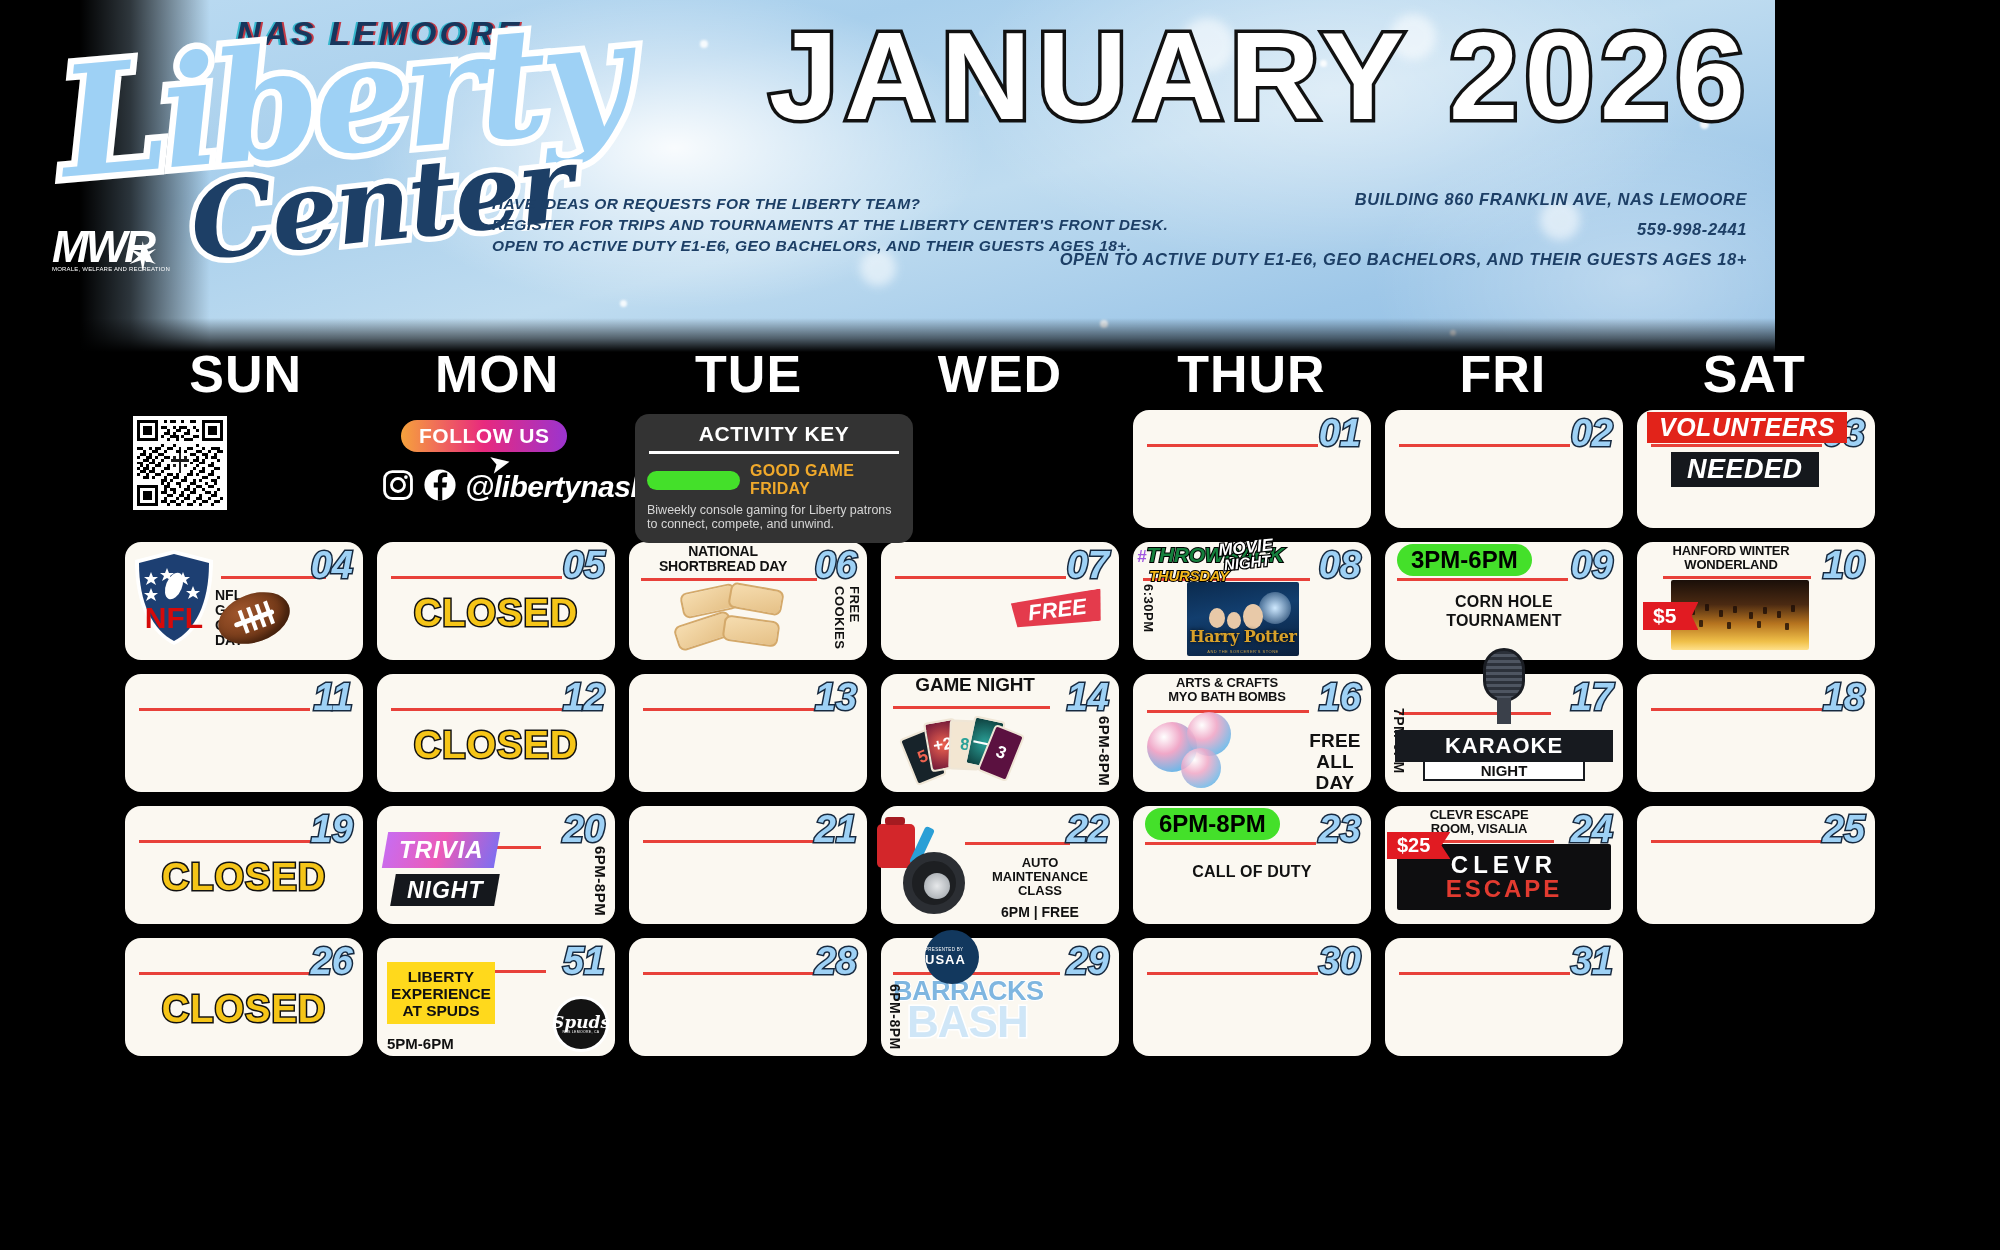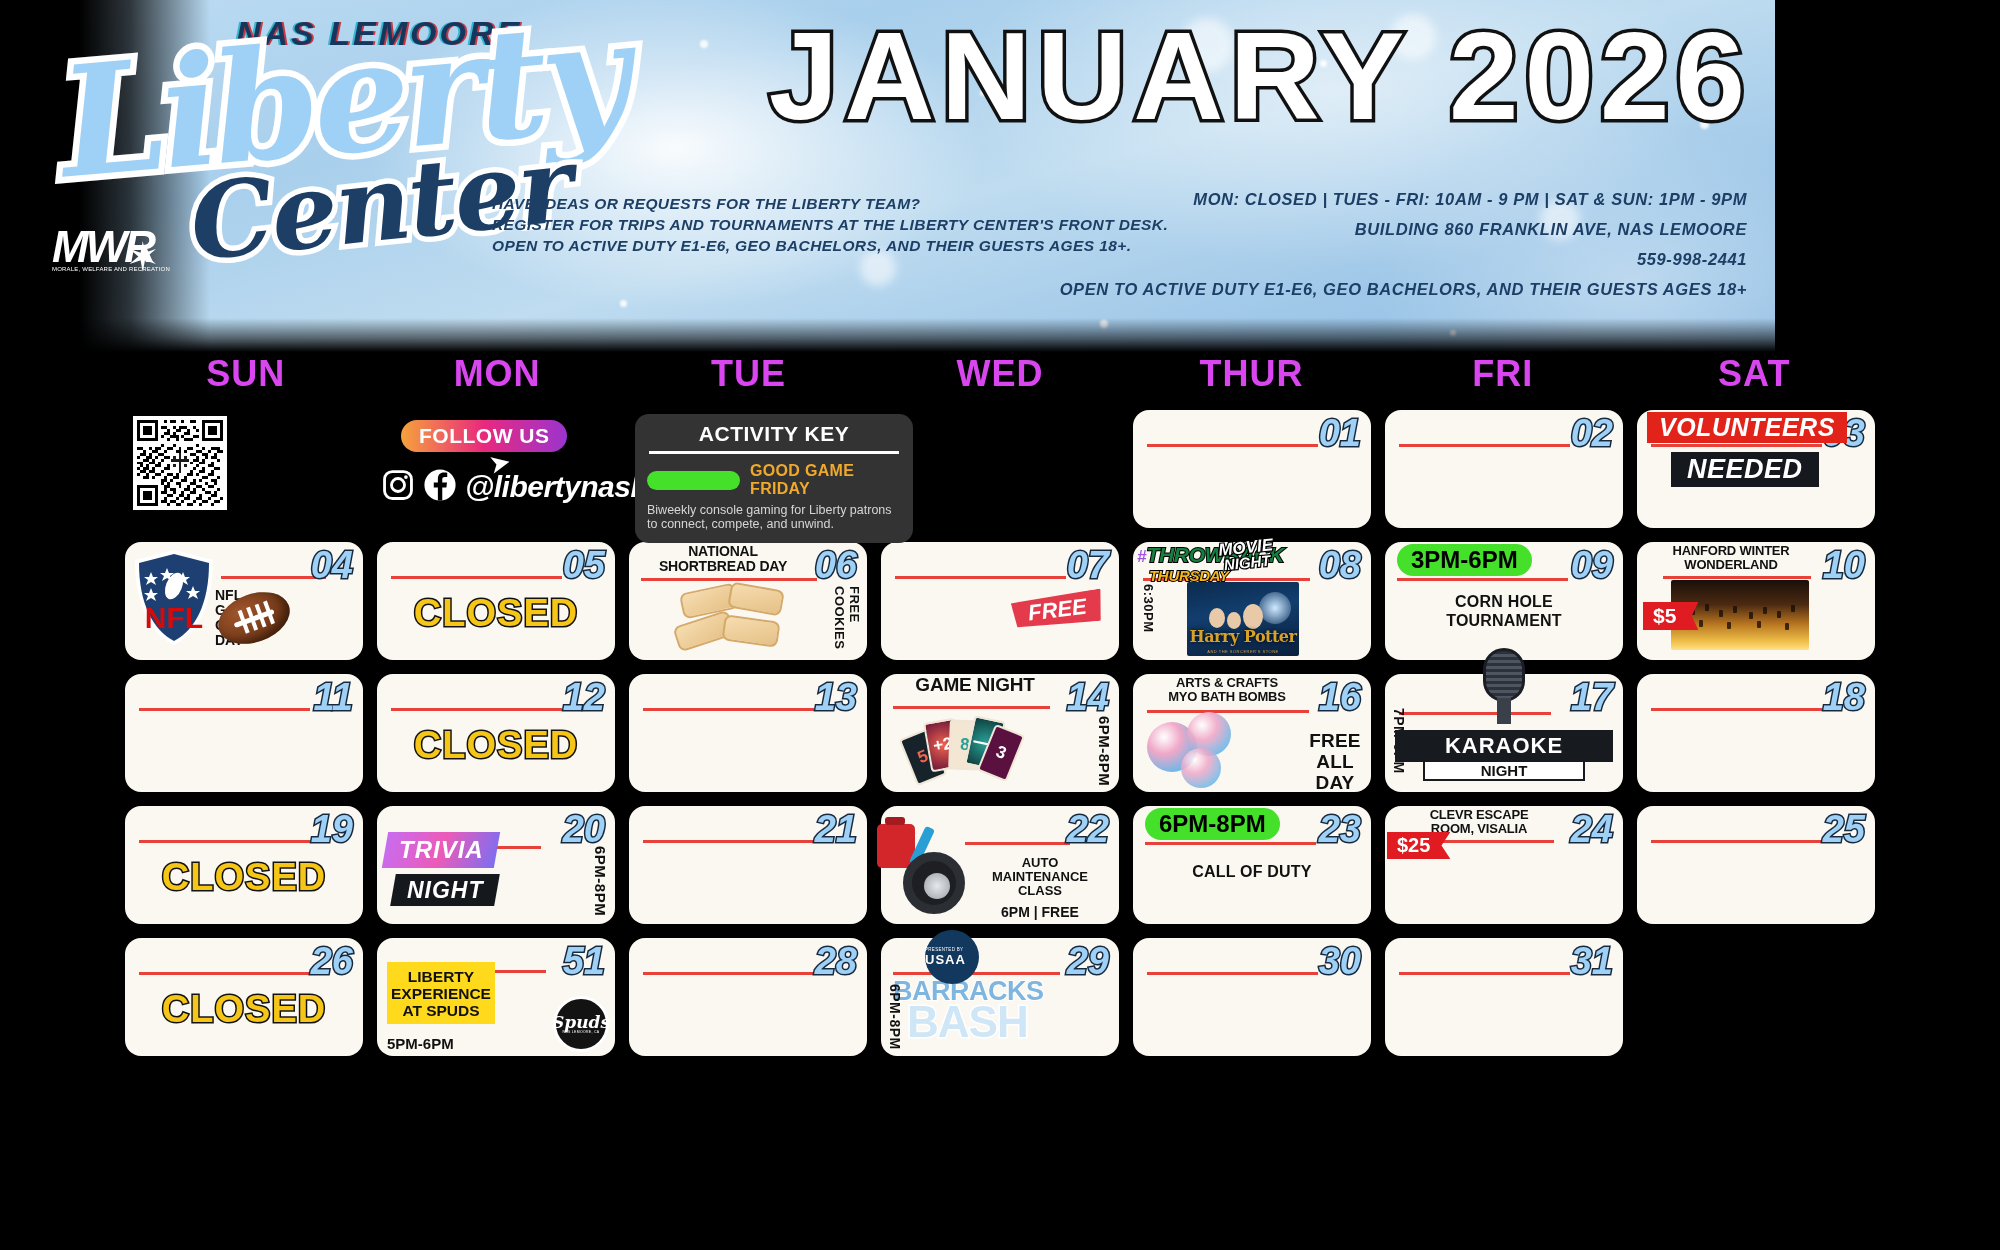--- a/index.html
+++ b/index.html
@@ -53,21 +53,21 @@
      line-height:120px; font-weight:bold; color:#fff; letter-spacing:6px;
      -webkit-text-stroke:7px #111; paint-order:stroke fill;
      font-family:"Liberation Sans", sans-serif; }
   .hdr-info-r { position:absolute; right:28px; top:184px; z-index:5; text-align:right;
      font-size:16.5px; font-weight:bold; font-style:italic; color:#1d3f66;
      letter-spacing:.6px; line-height:30px; }
 
   
   .dow-row { display:grid; grid-template-columns:repeat(7,1fr); width:2000px; height:54px;
      padding:0 120px; background:#000; }
-  .dow { color:#d946ef; font-size:36px; font-weight:bold; text-align:center;
+  .dow { color:#ffffff; font-size:52px; font-weight:bold; text-align:center;
      letter-spacing:1px; font-family:"Liberation Sans", sans-serif; line-height:44px;}
 
   
   .grid { display:grid; grid-template-columns:repeat(7,1fr); gap:14px 14px;
      padding:4px 125px 0 125px; background:#000; }
   .cell { position:relative; background:#fbf8f1; border-radius:16px; height:118px; overflow:visible; }
   .cell.blank { background:transparent; }
   .daynum { position:absolute; right:10px; top:4px; font-size:38px; font-weight:bold;
      color:#9ed1f5; font-style:italic; line-height:38px; z-index:6;
      -webkit-text-stroke:3px #16293f; paint-order:stroke fill;
@@ -268,21 +268,20 @@
 
   <div class="hdr-info-l">
     <div>HAVE IDEAS OR REQUESTS FOR THE LIBERTY TEAM?</div>
     <div>REGISTER FOR TRIPS AND TOURNAMENTS AT THE LIBERTY CENTER'S FRONT DESK.</div>
     <div>OPEN TO ACTIVE DUTY E1-E6, GEO BACHELORS, AND THEIR GUESTS AGES 18+.</div>
   </div>
 
   <div class="month-title">JANUARY 2026</div>
 
   <div class="hdr-info-r">
-    <div>MON: CLOSED | TUES - FRI: 10AM - 9 PM | SAT &amp; SUN: 1PM - 9PM</div>
     <div>BUILDING 860 FRANKLIN AVE, NAS LEMOORE</div>
     <div>559-998-2441</div>
     <div>OPEN TO ACTIVE DUTY E1-E6, GEO BACHELORS, AND THEIR GUESTS AGES 18+</div>
   </div>
   <div class="hdr-bottom-fade"></div>
 </div>
 
 <div class="dow-row">
   <div class="dow">SUN</div>
   <div class="dow">MON</div>
@@ -724,20 +723,24 @@
     <div class="rule" style="top:36px;left:12px;width:72%;"></div>
     <div class="daynum">23</div>
     <div class="green-pill">6PM-8PM</div>
     <div class="body-txt" style="top:56px;">CALL OF DUTY</div>
   </div>
 
   <div class="cell">
     <div class="rule" style="top:34px;left:26px;width:60%;"></div>
     <div class="daynum">24</div>
     <div class="cell-top" style="font-size:13px;line-height:14px;">CLEVR ESCAPE<br>ROOM, VISALIA</div>
+    <div class="clevr-box">
+      <div class="clevr-1">CLEVR</div>
+      <div class="clevr-2">ESCAPE</div>
+    </div>
     <div class="red-tag" style="left:2px;top:26px;clip-path:polygon(0 0,100% 0,86% 50%,100% 100%,0 100%);padding-right:20px;font-size:20px;">$25</div>
   </div>
 
   <div class="cell">
     <div class="rule"></div>
     <div class="daynum">25</div>
   </div>
   <div class="cell">
     <div class="rule"></div>
     <div class="daynum">26</div>

